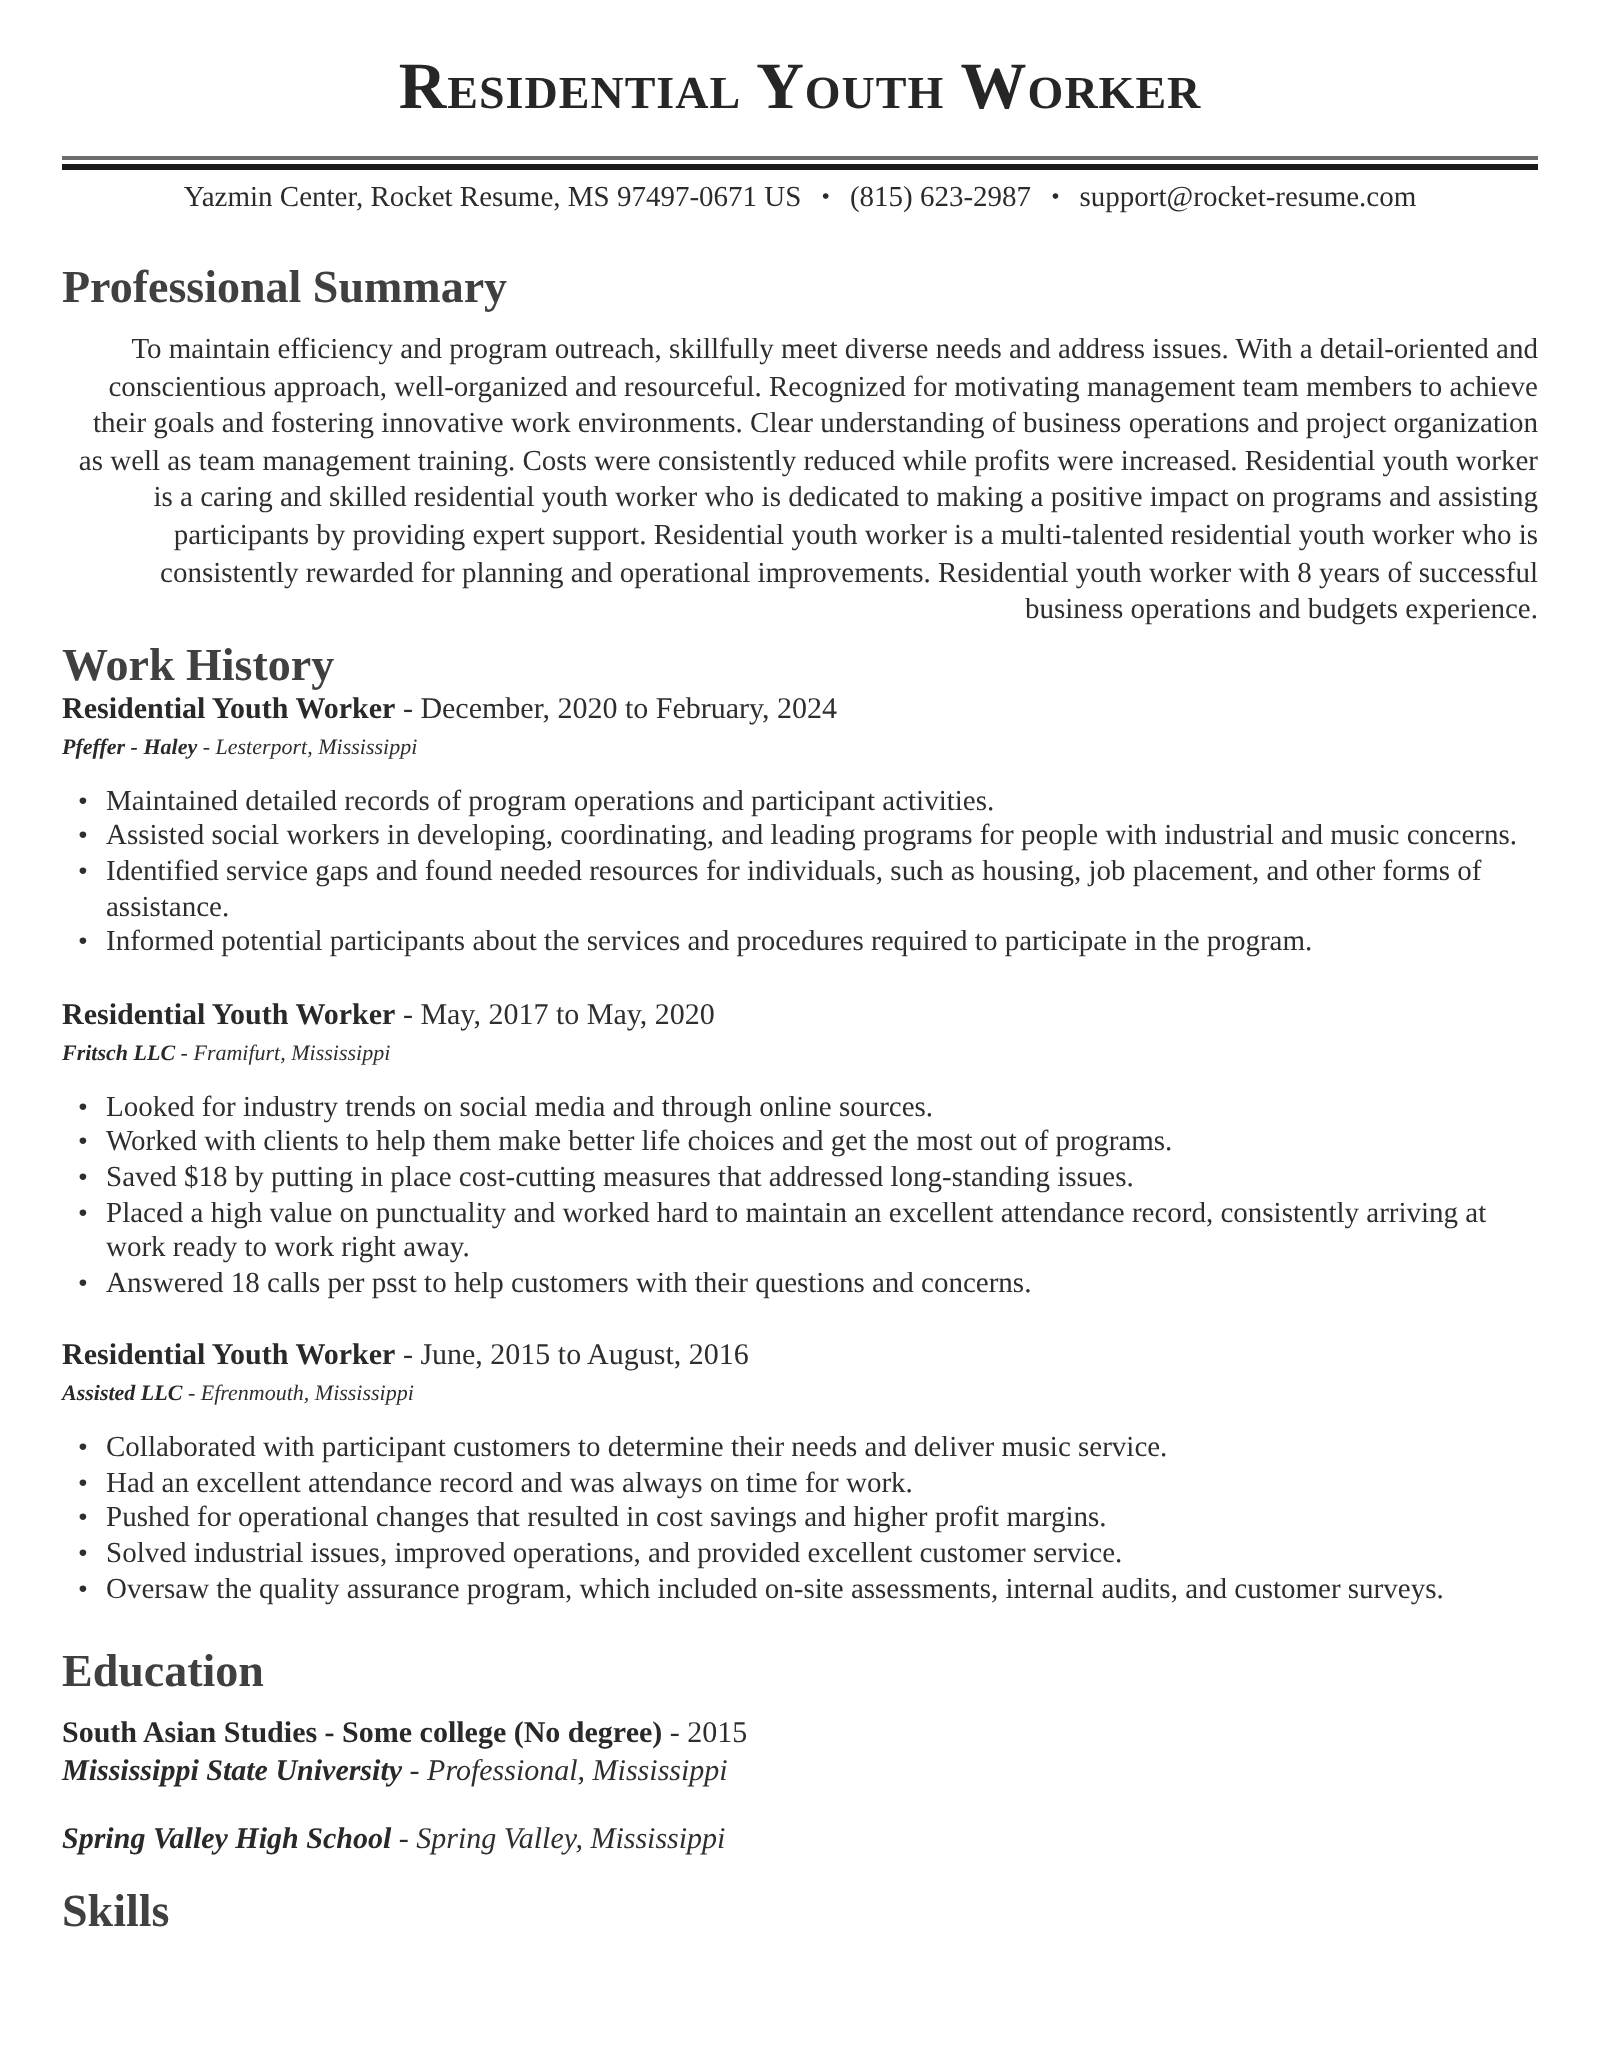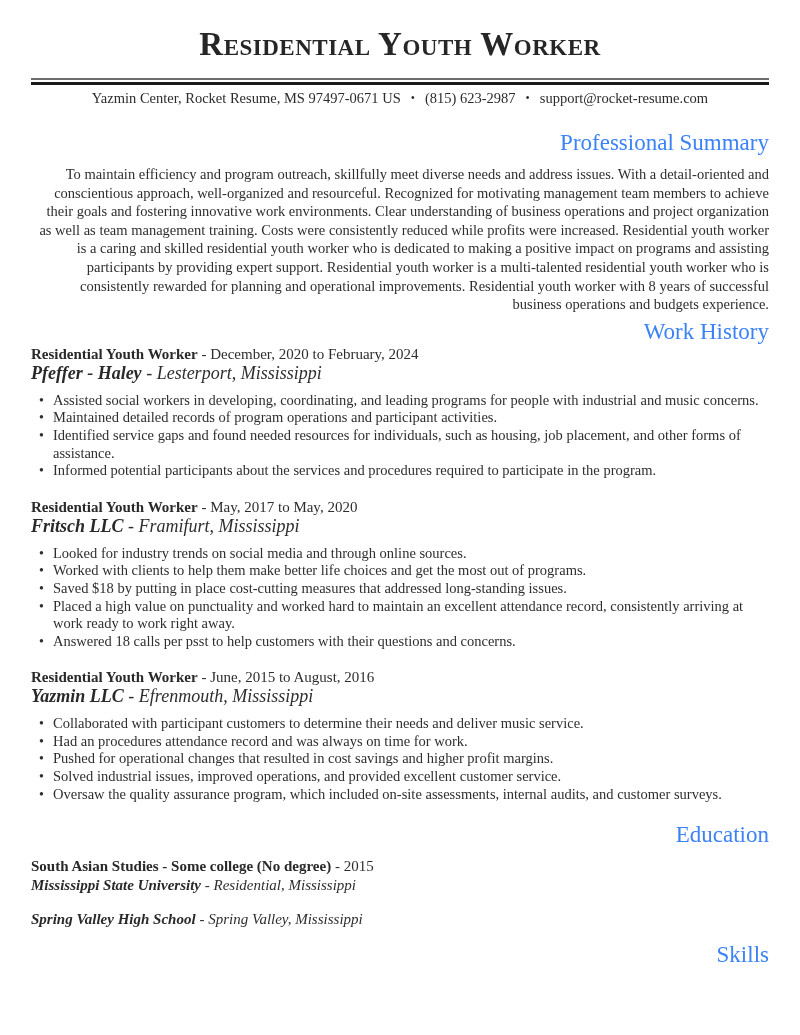--- a/index.html
+++ b/index.html
@@ -36,41 +36,40 @@
     font-size: 14.5px;
     line-height: 16px;
     color: #2b2b2b;
   }
   .contact-line .sep { display: inline-block; margin: 0 10px; font-size: 12px; vertical-align: 1px; }
 
   
   h2.section-heading {
     font-size: 23px;
     line-height: 27px;
-    font-weight: 400;
-    color: #3b82f6;
-    text-align: right;
+    font-weight: 700;
+    color: #404040;
   }
   .summary-heading { margin-top: 23px; }
   .work-heading    { margin-top: 4px; }
   .edu-heading     { margin-top: 6px; }
   .skills-heading  { margin-top: 12px; }
 
   .summary-text {
     margin-top: 9px;
     font-size: 14.5px;
     line-height: 18.6px;
     color: #2e2e2e;
     text-align: right;
   }
 
   
   .job-title-line { font-size: 15px; line-height: 19px; color: #2e2e2e; }
   .job-title-line b { font-weight: 700; color: #292929; }
-  .company-line { font-style: italic; font-size: 18px; line-height: 19px; color: #2e2e2e; }
+  .company-line { font-style: italic; font-size: 11px; line-height: 19px; color: #2e2e2e; }
   .company-line b { font-weight: 700; color: #292929; }
 
   ul.bullets { margin: 9px 0 18px 0; list-style: none; }
   ul.bullets li {
     position: relative;
     padding-left: 22px;
     font-size: 14.5px;
     line-height: 17.6px;
     color: #2e2e2e;
   }
@@ -107,58 +106,58 @@
     <p class="summary-text">To maintain efficiency and program outreach, skillfully meet diverse needs and address issues. With a detail-oriented and conscientious approach, well-organized and resourceful. Recognized for motivating management team members to achieve their goals and fostering innovative work environments. Clear understanding of business operations and project organization as well as team management training. Costs were consistently reduced while profits were increased. Residential youth worker is a caring and skilled residential youth worker who is dedicated to making a positive impact on programs and assisting participants by providing expert support. Residential youth worker is a multi-talented residential youth worker who is consistently rewarded for planning and operational improvements. Residential youth worker with 8 years of successful business operations and budgets experience.</p>
   </section>
 
   <section>
     <h2 class="section-heading work-heading">Work History</h2>
 
     <div class="job">
       <div class="job-title-line"><b>Residential Youth Worker</b><span> - </span><span>December, 2020 to February, 2024</span></div>
       <div class="company-line"><b>Pfeffer - Haley</b><span> - </span><span>Lesterport, Mississippi</span></div>
       <ul class="bullets">
+        <li>Maintained detailed records of program operations and participant activities.</li>
         <li>Assisted social workers in developing, coordinating, and leading programs for people with industrial and music concerns.</li>
-        <li>Maintained detailed records of program operations and participant activities.</li>
         <li>Identified service gaps and found needed resources for individuals, such as housing, job placement, and other forms of assistance.</li>
         <li>Informed potential participants about the services and procedures required to participate in the program.</li>
       </ul>
     </div>
 
     <div class="job">
       <div class="job-title-line"><b>Residential Youth Worker</b><span> - </span><span>May, 2017 to May, 2020</span></div>
       <div class="company-line"><b>Fritsch LLC</b><span> - </span><span>Framifurt, Mississippi</span></div>
       <ul class="bullets">
         <li>Looked for industry trends on social media and through online sources.</li>
         <li>Worked with clients to help them make better life choices and get the most out of programs.</li>
         <li>Saved $18 by putting in place cost-cutting measures that addressed long-standing issues.</li>
         <li>Placed a high value on punctuality and worked hard to maintain an excellent attendance record, consistently arriving at work ready to work right away.</li>
         <li>Answered 18 calls per psst to help customers with their questions and concerns.</li>
       </ul>
     </div>
 
     <div class="job">
       <div class="job-title-line"><b>Residential Youth Worker</b><span> - </span><span>June, 2015 to August, 2016</span></div>
-      <div class="company-line"><b>Yazmin LLC</b><span> - </span><span>Efrenmouth, Mississippi</span></div>
+      <div class="company-line"><b>Assisted LLC</b><span> - </span><span>Efrenmouth, Mississippi</span></div>
       <ul class="bullets">
         <li>Collaborated with participant customers to determine their needs and deliver music service.</li>
-        <li>Had an procedures attendance record and was always on time for work.</li>
+        <li>Had an excellent attendance record and was always on time for work.</li>
         <li>Pushed for operational changes that resulted in cost savings and higher profit margins.</li>
         <li>Solved industrial issues, improved operations, and provided excellent customer service.</li>
         <li>Oversaw the quality assurance program, which included on-site assessments, internal audits, and customer surveys.</li>
       </ul>
     </div>
   </section>
 
   <section>
     <h2 class="section-heading edu-heading">Education</h2>
 
     <div class="edu-entry">
       <div class="edu-line1"><b>South Asian Studies - Some college (No degree)</b><span> - </span><span>2015</span></div>
-      <div class="edu-line2"><b>Mississippi State University</b><span> - </span><span>Residential, Mississippi</span></div>
+      <div class="edu-line2"><b>Mississippi State University</b><span> - </span><span>Professional, Mississippi</span></div>
     </div>
 
     <div class="edu-entry">
       <div class="edu-line2"><b>Spring Valley High School</b><span> - </span><span>Spring Valley, Mississippi</span></div>
     </div>
   </section>
 
   <section>
     <h2 class="section-heading skills-heading">Skills</h2>
 

